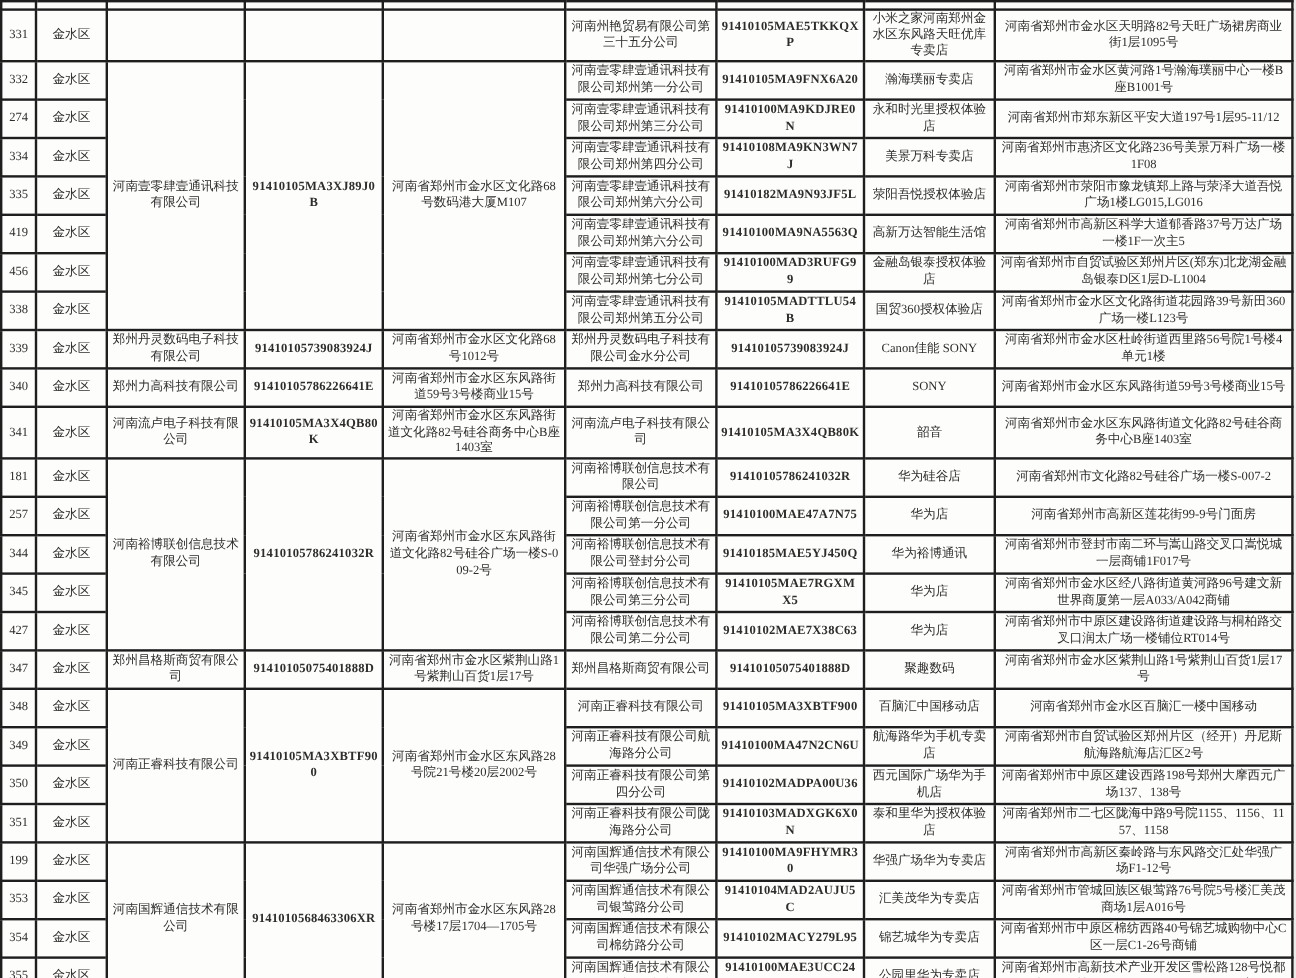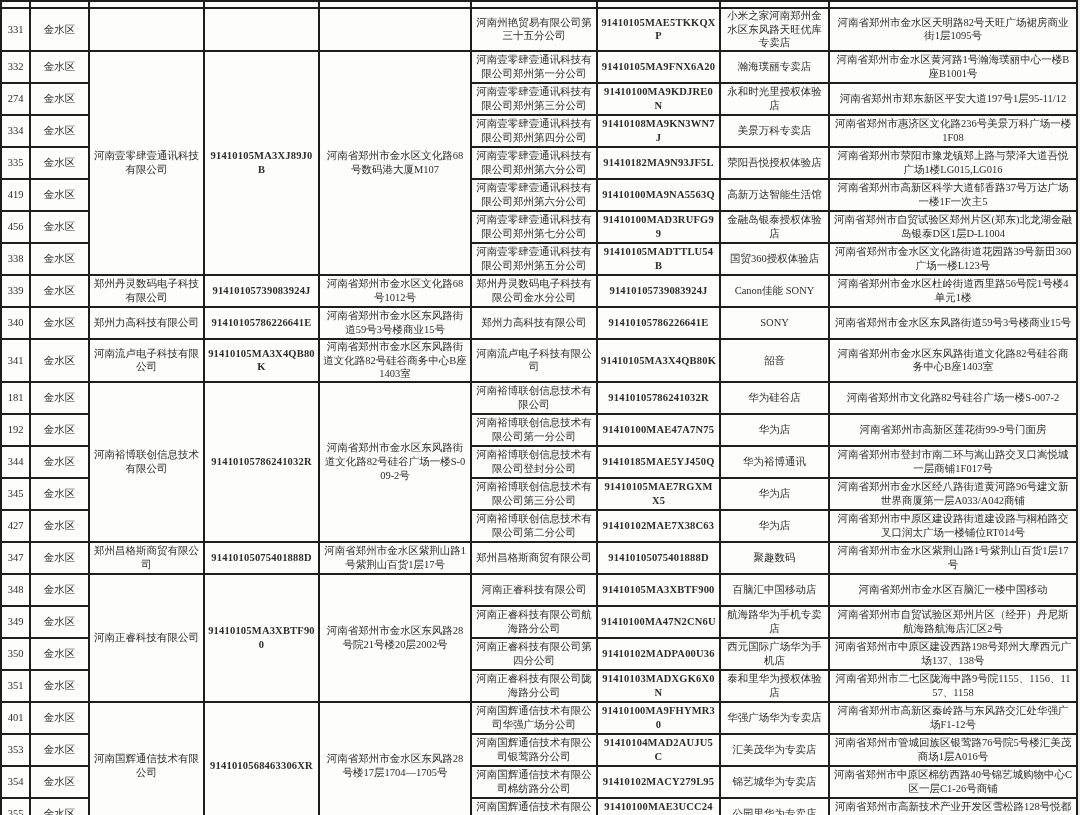--- a/index.html
+++ b/index.html
@@ -171,21 +171,21 @@
           <td>金水区</td>
           <td rowspan="5">河南裕博联创信息技术有限公司</td>
           <td class="code" rowspan="5">91410105786241032R</td>
           <td rowspan="5">河南省郑州市金水区东风路街道文化路82号硅谷广场一楼S-009-2号</td>
           <td>河南裕博联创信息技术有限公司</td>
           <td class="code">91410105786241032R</td>
           <td>华为硅谷店</td>
           <td>河南省郑州市文化路82号硅谷广场一楼S-007-2</td>
         </tr>
         <tr>
-          <td>192</td>
+          <td>257</td>
           <td>金水区</td>
           <td>河南裕博联创信息技术有限公司第一分公司</td>
           <td class="code">91410100MAE47A7N75</td>
           <td>华为店</td>
           <td>河南省郑州市高新区莲花街99-9号门面房</td>
         </tr>
         <tr>
           <td>344</td>
           <td>金水区</td>
           <td>河南裕博联创信息技术有限公司登封分公司</td>
@@ -249,21 +249,21 @@
         </tr>
         <tr>
           <td>351</td>
           <td>金水区</td>
           <td>河南正睿科技有限公司陇海路分公司</td>
           <td class="code">91410103MADXGK6X0N</td>
           <td>泰和里华为授权体验店</td>
           <td>河南省郑州市二七区陇海中路9号院1155、1156、1157、1158</td>
         </tr>
         <tr>
-          <td>401</td>
+          <td>199</td>
           <td>金水区</td>
           <td rowspan="4">河南国辉通信技术有限公司</td>
           <td class="code" rowspan="4">9141010568463306XR</td>
           <td rowspan="4">河南省郑州市金水区东风路28号楼17层1704—1705号</td>
           <td>河南国辉通信技术有限公司华强广场分公司</td>
           <td class="code">91410100MA9FHYMR30</td>
           <td>华强广场华为专卖店</td>
           <td>河南省郑州市高新区秦岭路与东风路交汇处华强广场F1-12号</td>
         </tr>
         <tr>

